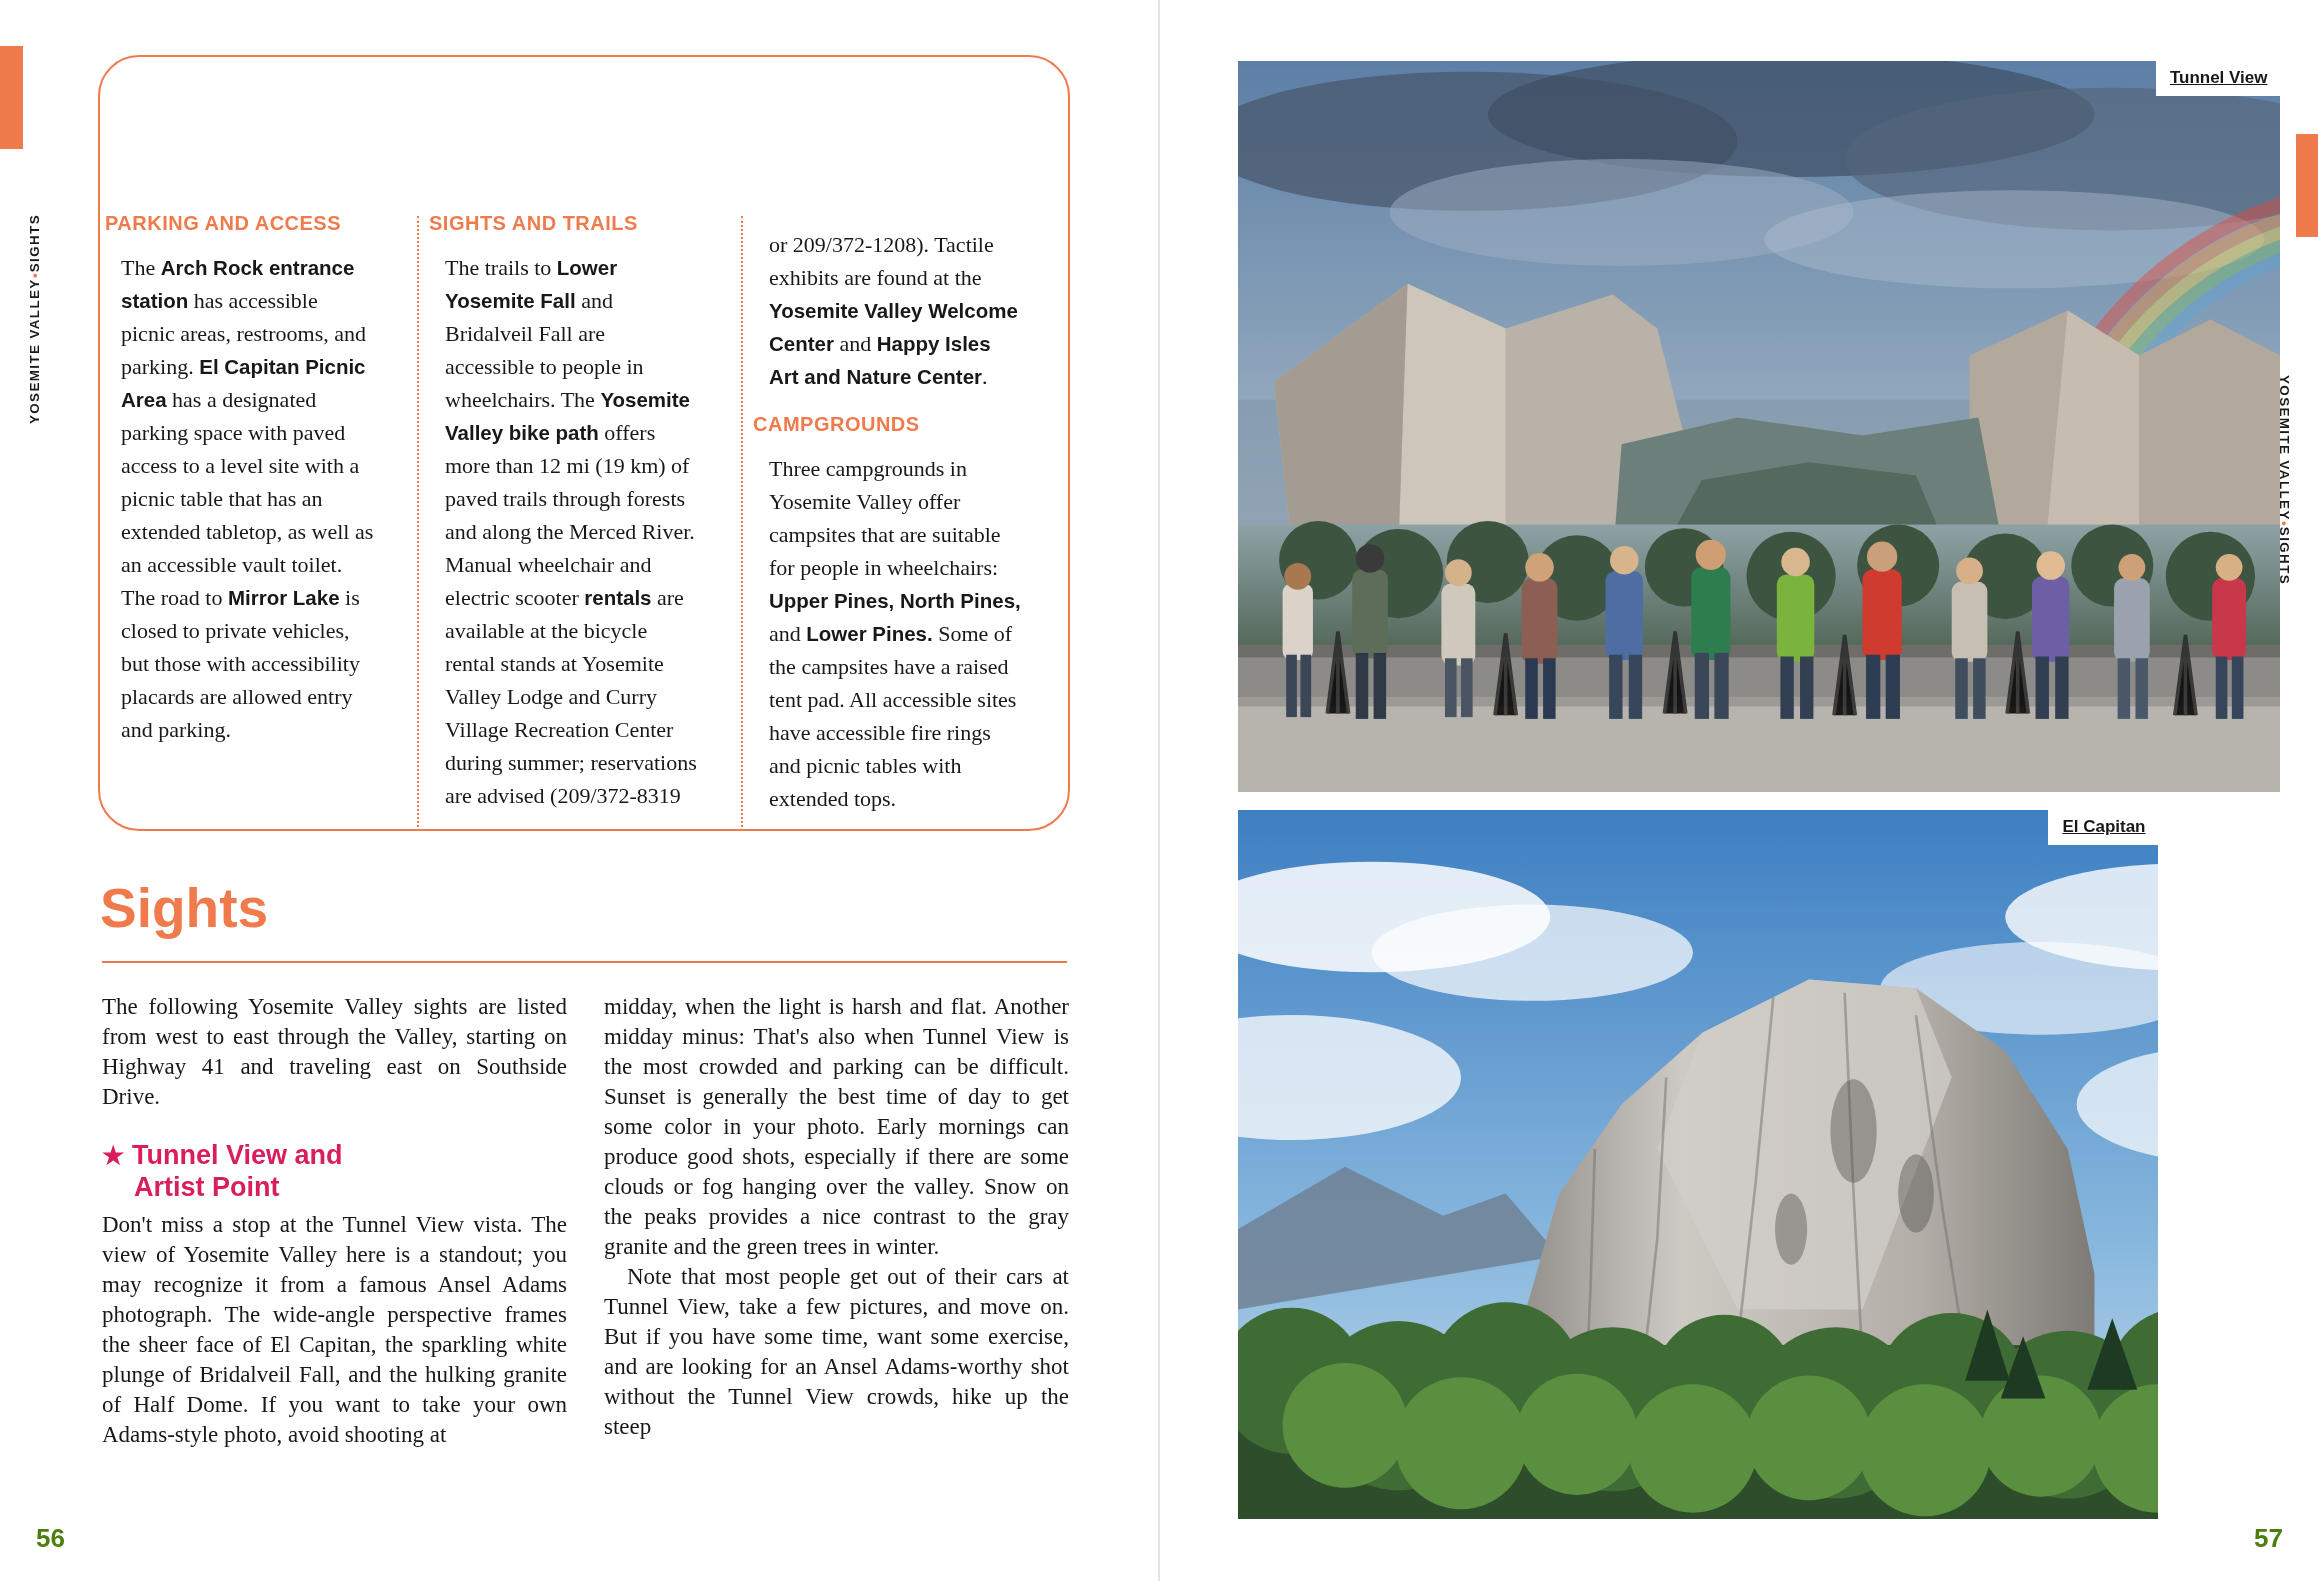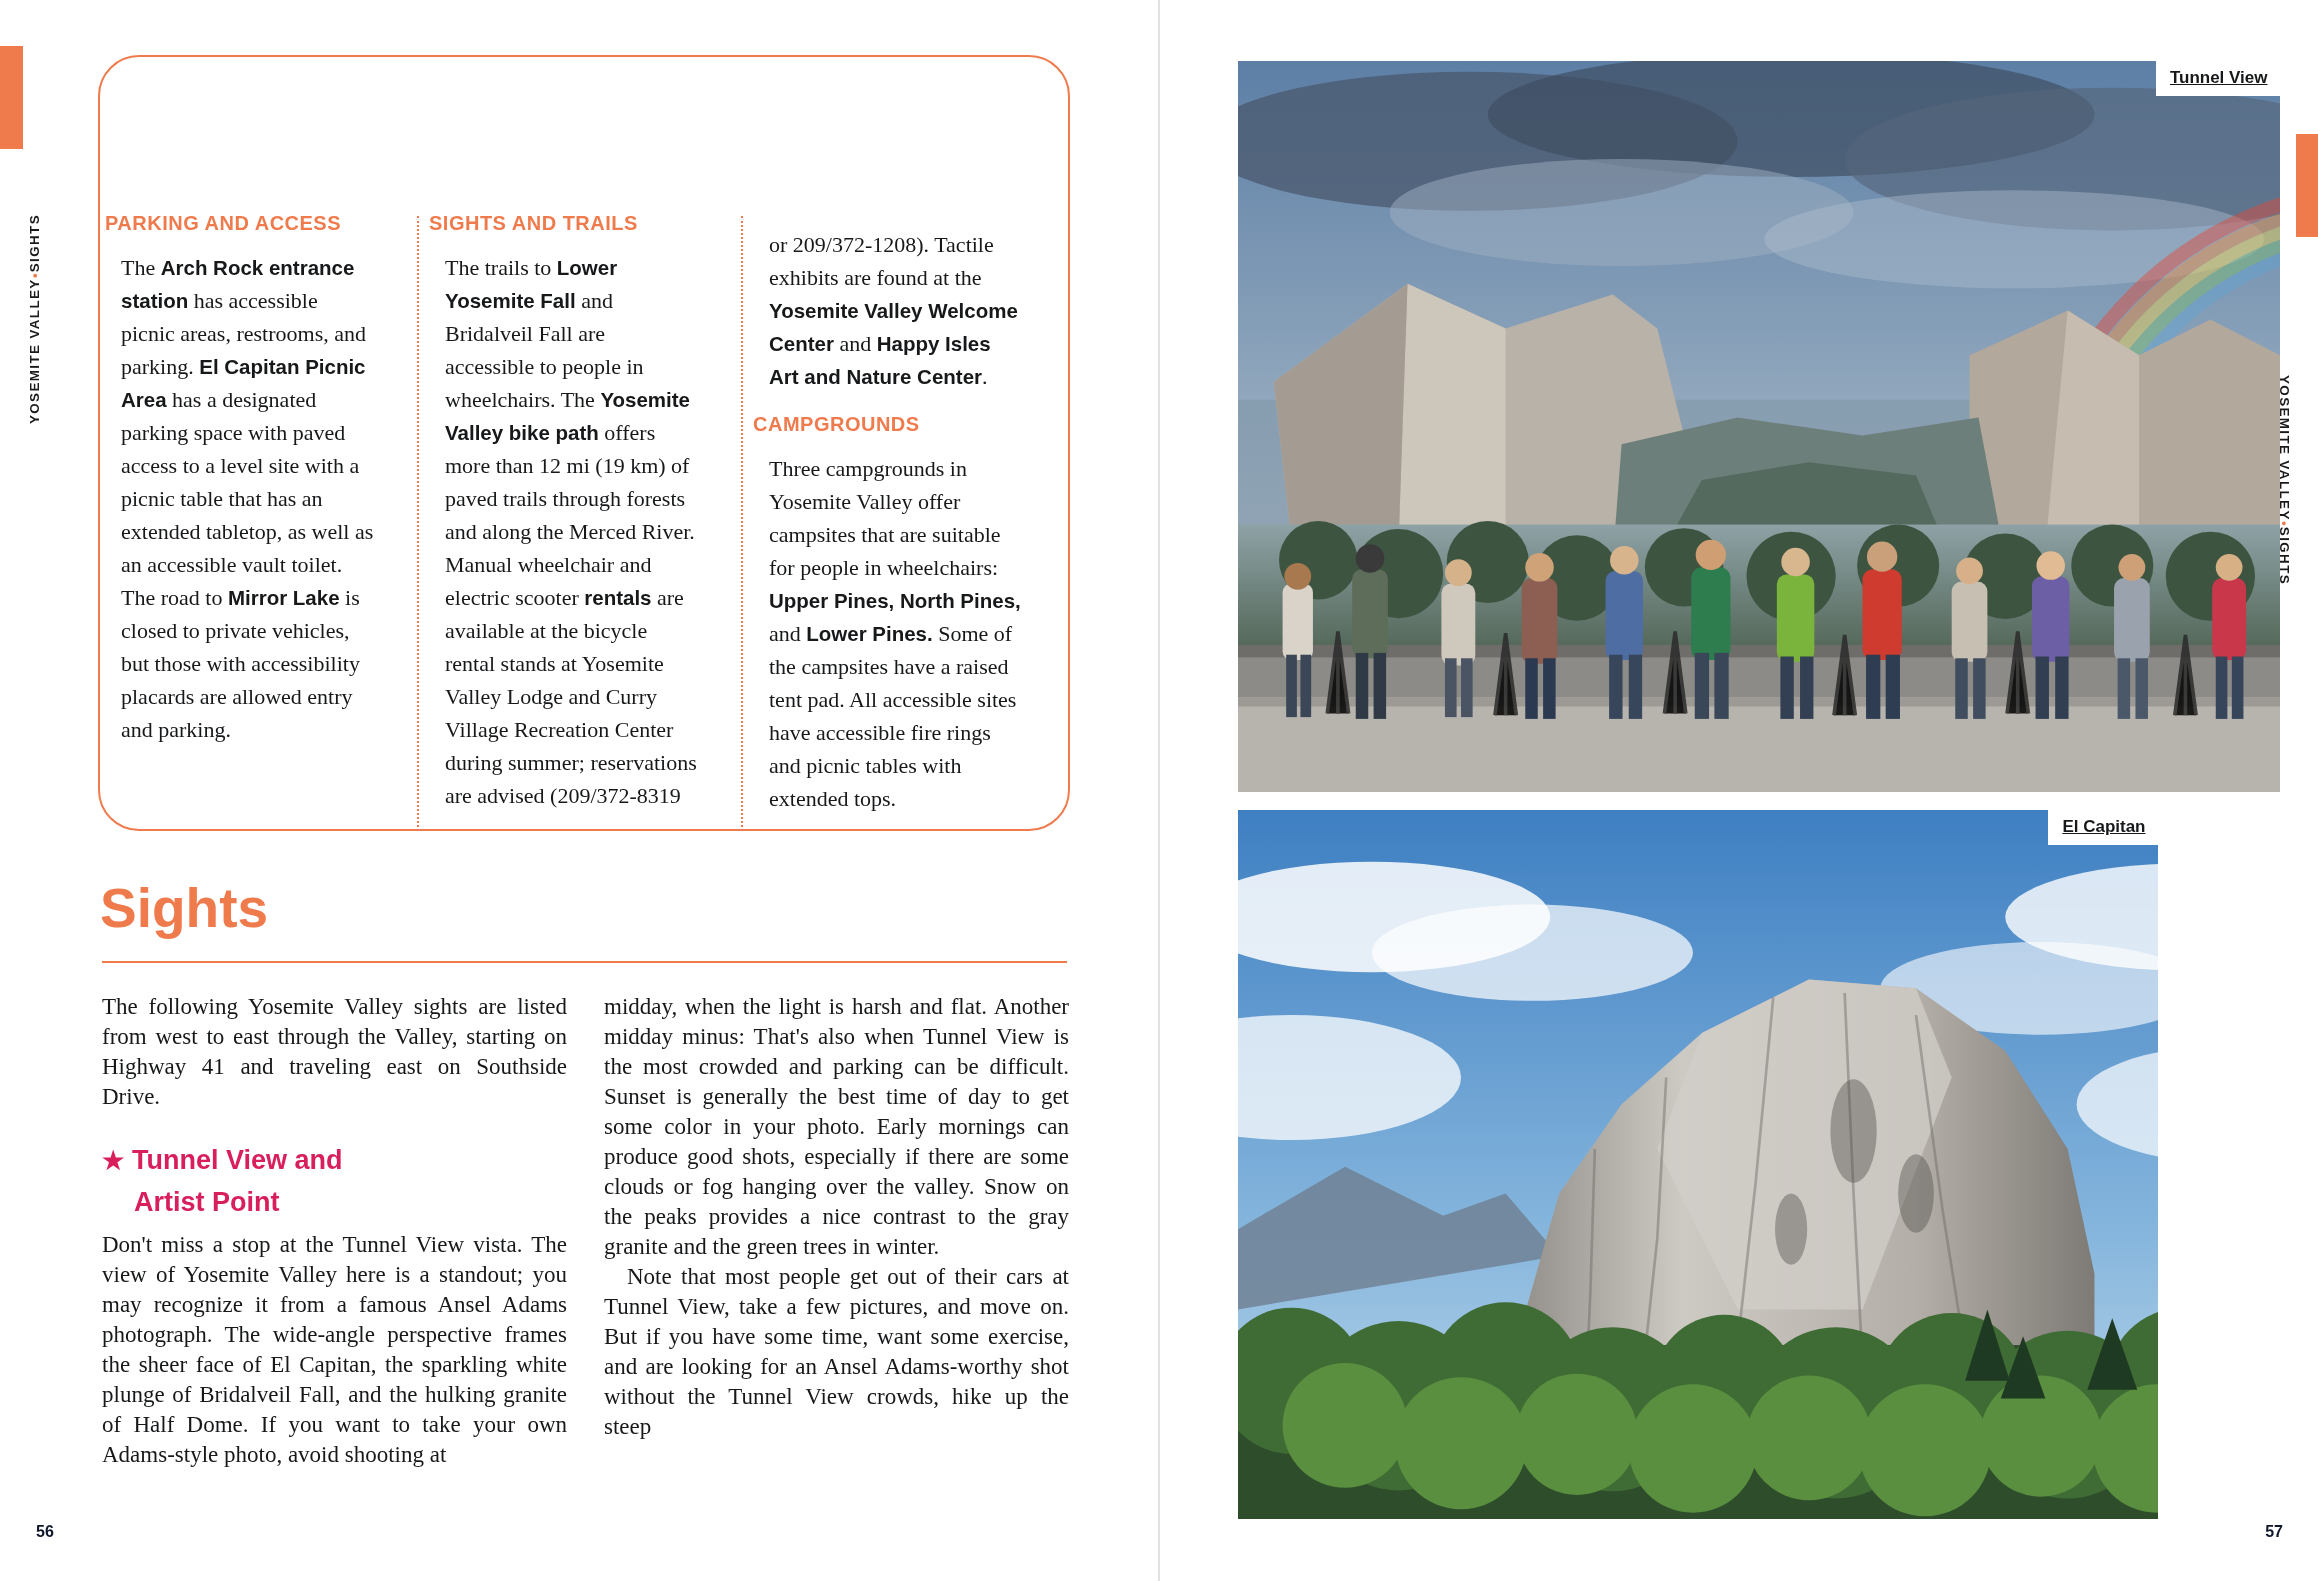--- a/index.html
+++ b/index.html
@@ -123,21 +123,21 @@
     line-height:30px;
     color:#16181a;
     margin:0;
     text-align:justify;
   }
   .main-col p.indent{text-indent:23px;}
   .sub-title{
     font-family:"Liberation Sans", sans-serif;
     font-weight:bold;
     font-size:27px;
-    line-height:42px;
+    line-height:32px;
     color:#d81e5b;
     margin:27px 0 7.1px 0;
   }
   .sub-title .star{color:#d81e5b;font-size:25px;}
   .sub-title .ln2{display:block;padding-left:32px;}
 
   
   .photo{
     position:absolute;
     overflow:hidden;
@@ -153,22 +153,22 @@
     font-size:17px;
     color:#16181a;
     padding:7.1px 12.5px 8px 14.3px;
     text-decoration:underline;
   }
   
   .folio{
     position:absolute;
     font-family:"Liberation Sans", sans-serif;
     font-weight:bold;
-    font-size:16px;
-    color:#0f172a;
+    font-size:26px;
+    color:#4d7c0f;
   }
   .folio.left{left:36px;top:1523px;}
   .folio.right{right:36px;top:1523px;}
 </style>
 </head>
 <body>
 
 <div class="page">
 
   <div class="spine"></div>

